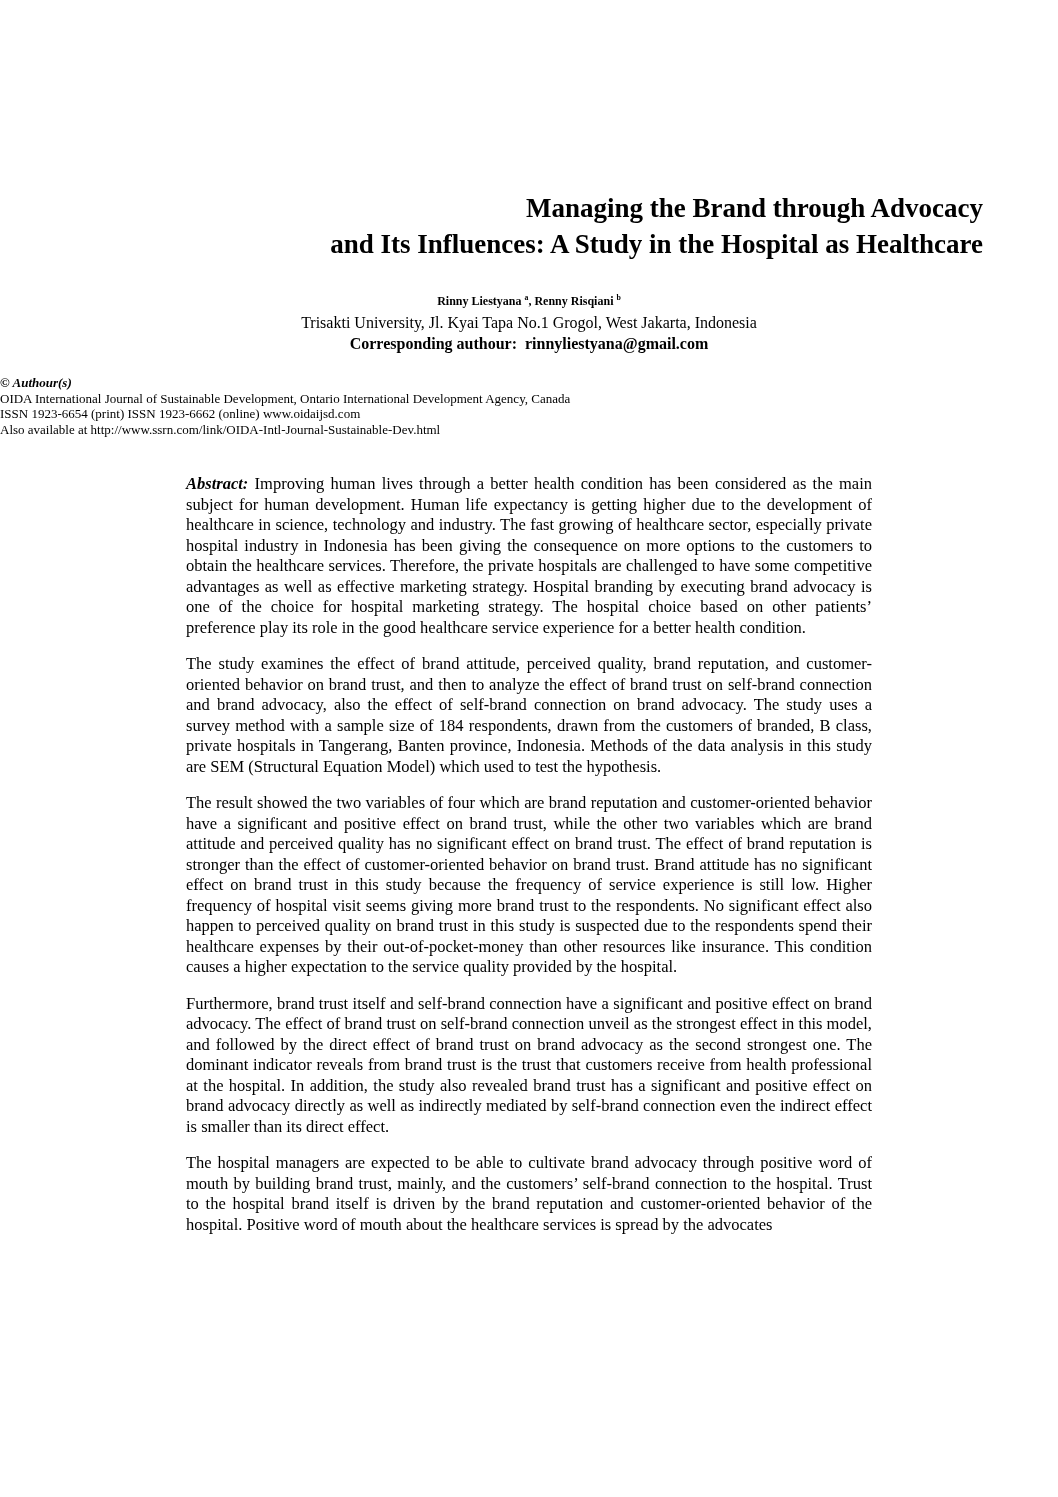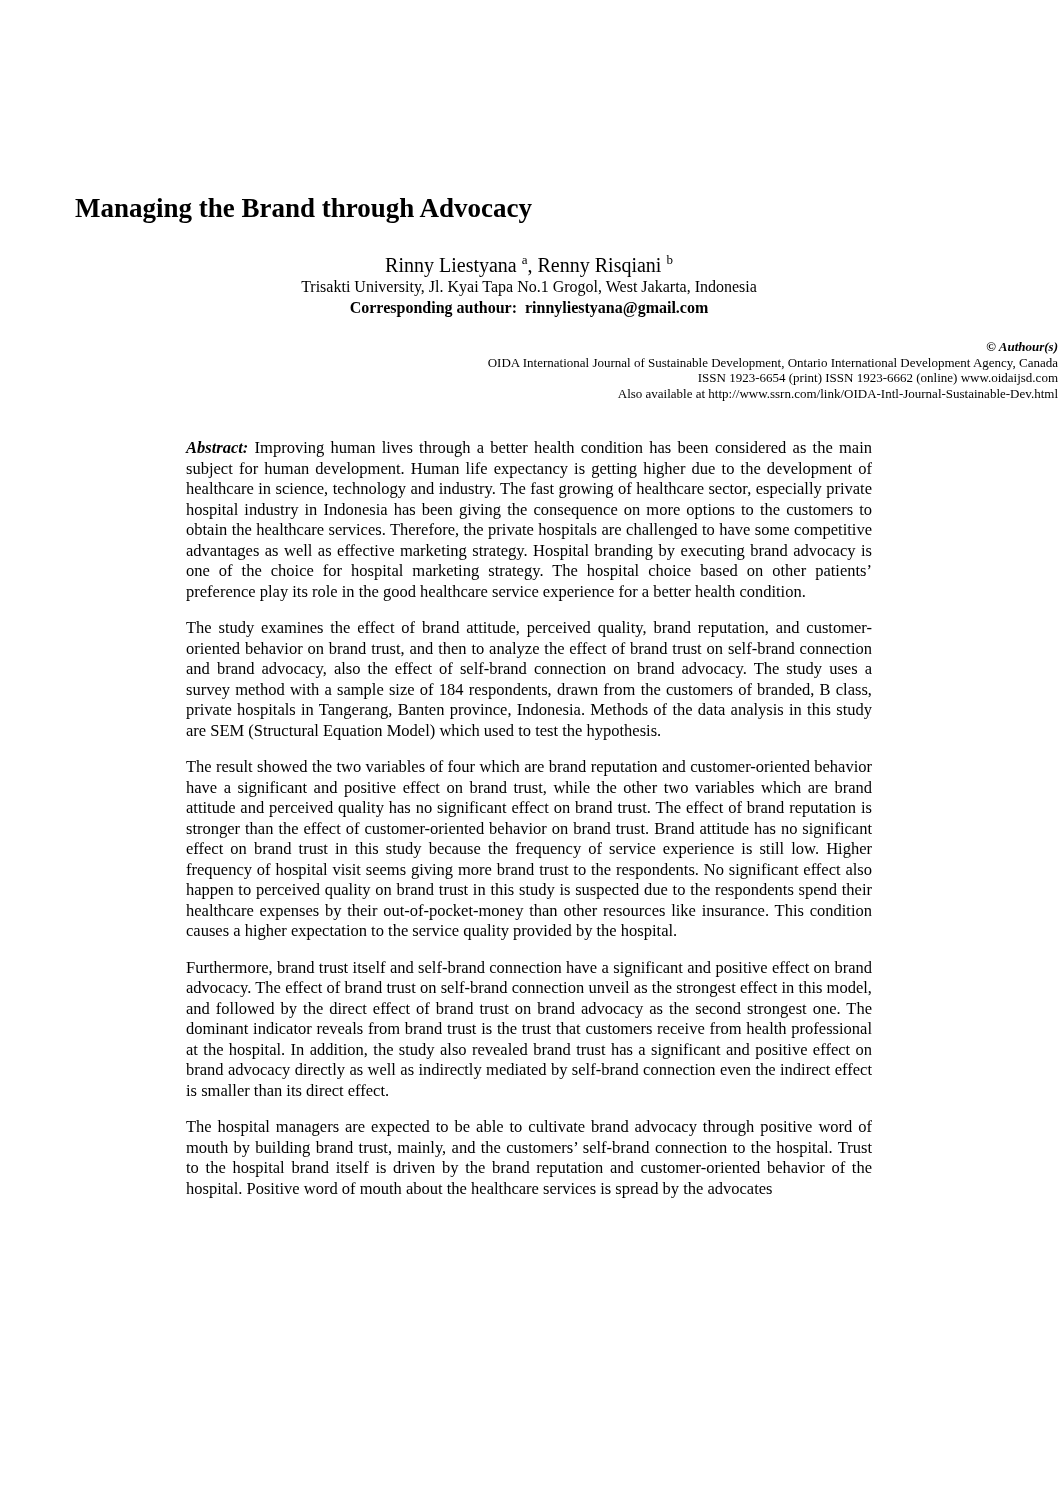--- a/index.html
+++ b/index.html
@@ -14,55 +14,55 @@
   .page {
     position: relative;
     width: 1058px;
     height: 1497px;
     margin: 0 auto;
     background: #ffffff;
     overflow: hidden;
   }
   .title-block {
     margin: 190px 75px 0;
-    text-align: left;
+    text-align: right;
     font-size: 27px;
     line-height: 36px;
     font-weight: bold;
   }
   .title-line { display: block; }
 
   .authors-block {
     margin-top: 28px;
     text-align: center;
   }
   .author-names {
-    font-size: 20px;
-    font-weight: normal;
+    font-size: 12px;
+    font-weight: bold;
     line-height: 23px;
   }
   sup {
     font-size: 0.65em;
     vertical-align: super;
     line-height: 0;
   }
   .affiliation {
     font-size: 16px;
     line-height: 20.5px;
   }
   .correspondence {
     font-size: 16px;
     line-height: 20.5px;
     white-space: pre-wrap;
     font-weight: bold;
   }
 
   .imprint-block {
     margin-top: 21px;
-    text-align: right;
+    text-align: left;
     font-size: 13px;
     line-height: 15.5px;
   }
   .imprint-copyright {
     font-weight: bold;
     font-style: italic;
   }
 
   .body-text {
     margin: 37px 186px 0;
@@ -78,20 +78,21 @@
     font-style: italic;
   }
 </style>
 </head>
 <body style="background: rgb(255, 255, 255); color: rgb(0, 0, 0);">
 
 <div class="page">
 
   <h1 class="title-block">
     <span class="title-line">Managing the Brand through Advocacy</span>
+    <span class="title-line">and Its Influences: A Study in the Hospital as Healthcare</span>
   </h1>
 
   <div class="authors-block">
     <div class="author-names"><span>Rinny Liestyana</span> <sup>a</sup><span>, </span><span>Renny Risqiani</span> <sup>b</sup></div>
     <div class="affiliation">Trisakti University, Jl. Kyai Tapa No.1 Grogol, West Jakarta, Indonesia</div>
     <div class="correspondence">Corresponding authour:  rinnyliestyana@gmail.com</div>
   </div>
 
   <div class="imprint-block">
     <div class="imprint-copyright">© Authour(s)</div>

